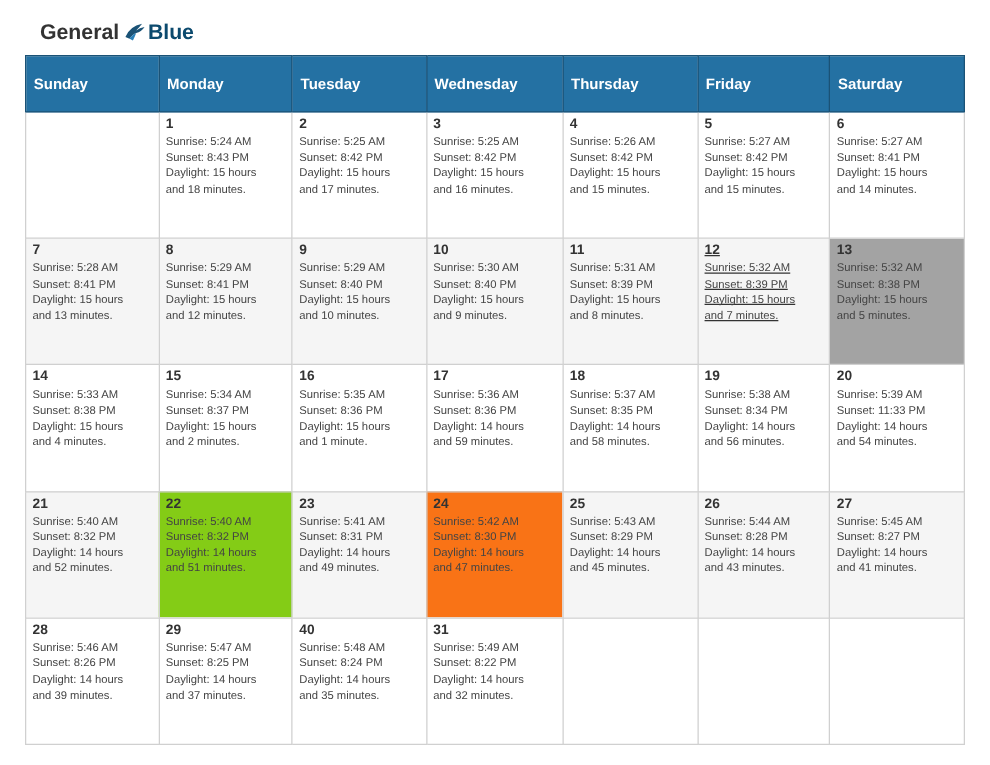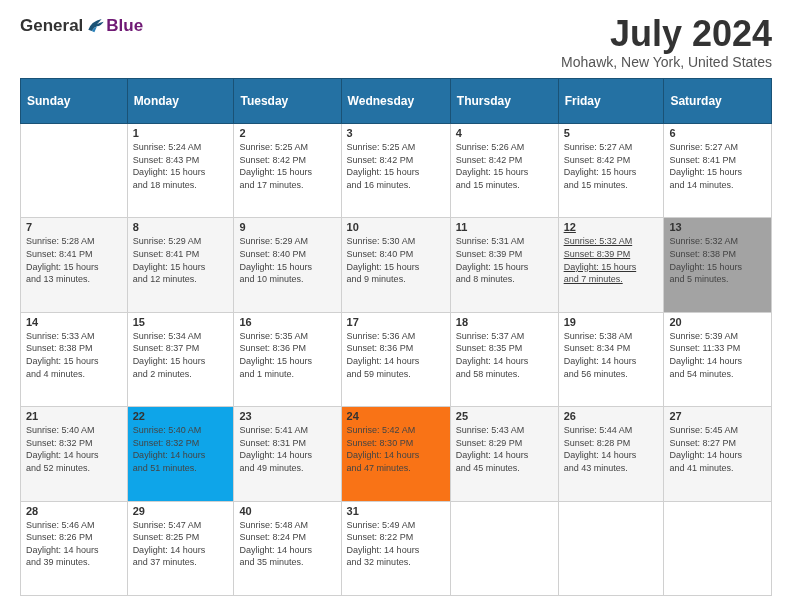--- a/index.html
+++ b/index.html
@@ -20,20 +20,21 @@
     .header {
       display: flex;
       justify-content: space-between;
       align-items: flex-start;
       margin-bottom: 8px;
     }
     .logo {
       display: flex;
       flex-direction: column;
       align-items: center;
+      margin-left: 12px;
     }
     .logo-text {
       display: flex;
       align-items: center;
     }
     .logo-icon {
       width: 20px;
       height: 20px;
       margin-left: 2px;
     }
@@ -99,26 +100,22 @@
 
 <div class="page">
   <div class="header">
     <div class="logo">
       <div class="logo-text">
         <span style="font-size:17px;font-weight:bold;color:#333;">General</span>
         <svg class="logo-icon" viewBox="0 0 30 25" xmlns="http://www.w3.org/2000/svg">
           <path d="M5 18 Q10 5 25 2 Q20 8 18 10 Q22 7 28 6 Q24 12 18 13 Q14 14 10 20 Z" fill="#1a5276"></path>
           <path d="M10 20 Q12 16 18 13 Q16 18 14 22 Z" fill="#2980b9"></path>
         </svg>
-        <span style="font-size:17px;font-weight:bold;color:#701a75;margin-left:1px;">Blue</span>
+        <span style="font-size:17px;font-weight:bold;color:#0c4a6e;margin-left:1px;">Blue</span>
       </div>
-    </div>
-    <div class="title-section">
-      <div class="month-title">July 2024</div>
-      <div class="location">Mohawk, New York, United States</div>
     </div>
   </div>
 
   <table class="calendar">
     <thead>
       <tr>
       <th>Sunday</th>
           <th>Monday</th>
           <th>Tuesday</th>
           <th>Wednesday</th>
@@ -276,21 +273,21 @@
           </td>
         </tr>
         <tr>
           <td style="background: rgb(245, 245, 245);">
             <span class="day-number">21</span>
             <div class="day-info" style="white-space: pre-line;">Sunrise: 5:40 AM
 Sunset: 8:32 PM
 Daylight: 14 hours
 and 52 minutes.</div>
           </td>
-          <td style="background: #0ea5e9;">
+          <td style="background: #84cc16;">
             <span class="day-number">22</span>
             <div class="day-info" style="white-space: pre-line;">Sunrise: 5:40 AM
 Sunset: 8:32 PM
 Daylight: 14 hours
 and 51 minutes.</div>
           </td>
           <td style="background: rgb(245, 245, 245);">
             <span class="day-number">23</span>
             <div class="day-info" style="white-space: pre-line;">Sunrise: 5:41 AM
 Sunset: 8:31 PM

